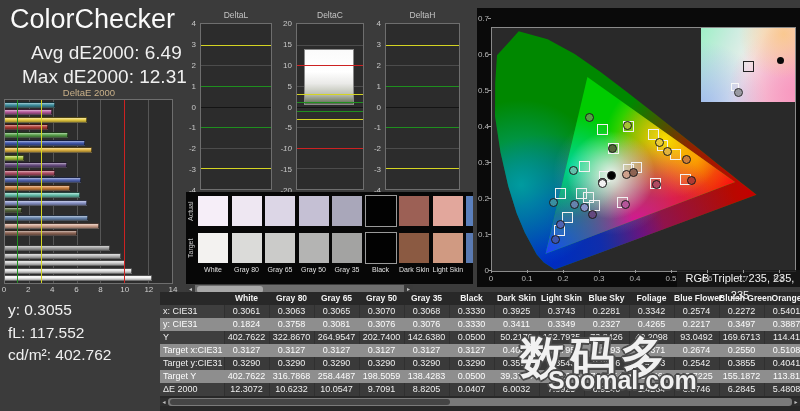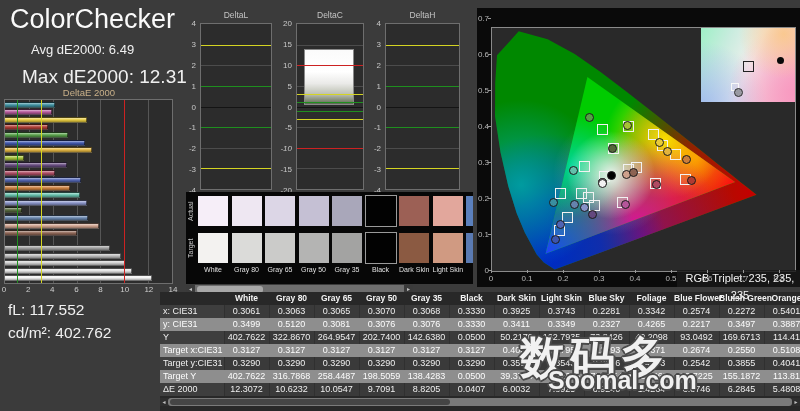--- a/index.html
+++ b/index.html
@@ -1,21 +1,21 @@
 <!DOCTYPE html>
 <html><head>
 <meta charset="utf-8">
 <style>
   html,body{margin:0;padding:0}
   body{width:800px;height:411px;background:#3b3b3b;font-family:"Liberation Sans",sans-serif;
        color:#f0f0f0;overflow:hidden;position:relative}
   .abs{position:absolute}
   
   #page-title{left:10px;top:4px;font-size:27px;color:#fafafa}
-  #avg-line{left:31px;top:42px;font-size:13px}
+  #avg-line{left:31px;top:42px;font-size:19px}
   #max-line{left:22px;top:66px;font-size:19px}
   
   #de-title{left:4px;top:87px;width:170px;text-align:center;font-size:9.5px;color:#c9b089}
   #de-plot{left:4px;top:99px;width:169px;height:185px;background:#2c2c2c;border:1px solid #6e6e6e;
            box-sizing:border-box;overflow:hidden}
   .grid-v{position:absolute;top:0;bottom:0;width:1px;background:#565656;z-index:1}
   .ref-v{position:absolute;top:0;bottom:0;width:1px;z-index:3}
   #de-bars{position:absolute;left:0;top:0;right:0;bottom:0;display:flex;flex-direction:column;
            z-index:2;padding:1px 0;box-sizing:border-box}
   .brow{flex:1;display:flex;align-items:center}
@@ -196,20 +196,21 @@
     <div class="de-xl" style="left: 24.1429px;">2</div>
     <div class="de-xl" style="left: 48.2857px;">4</div>
     <div class="de-xl" style="left: 72.4286px;">6</div>
     <div class="de-xl" style="left: 96.5714px;">8</div>
     <div class="de-xl" style="left: 120.714px;">10</div>
     <div class="de-xl" style="left: 144.857px;">12</div>
     <div class="de-xl" style="left: 169px;">14</div>
   </div>
 
 <div class="abs" id="cr">
+  <div class="v">y: 0.3055</div>
   <div class="v">fL: 117.552</div>
   <div class="v">cd/m²: 402.762</div>
 </div>
 
 <div class="abs vc-title" style="left:200px;width:72px">DeltaL</div>
 <div class="abs vc-labels" id="vl0" style="left:178px;width:20px">
     <div class="vtick" style="top: 0%;">4</div>
     <div class="vtick" style="top: 12.5%;">3</div>
     <div class="vtick" style="top: 25%;">2</div>
     <div class="vtick" style="top: 37.5%;">1</div>
@@ -352,22 +353,22 @@
         <div class="cell">0.3925</div>
         <div class="cell">0.3743</div>
         <div class="cell">0.2281</div>
         <div class="cell">0.3342</div>
         <div class="cell">0.2574</div>
         <div class="cell">0.2272</div>
         <div class="cell">0.5401</div>
       </div>
       <div class="trow stripe">
         <div class="lbl">y: CIE31</div>
-        <div class="cell">0.3499</div>
-        <div class="cell">0.5120</div>
+        <div class="cell">0.1824</div>
+        <div class="cell">0.3758</div>
         <div class="cell">0.3081</div>
         <div class="cell">0.3076</div>
         <div class="cell">0.3076</div>
         <div class="cell">0.3330</div>
         <div class="cell">0.3411</div>
         <div class="cell">0.3349</div>
         <div class="cell">0.2327</div>
         <div class="cell">0.4265</div>
         <div class="cell">0.2217</div>
         <div class="cell">0.3497</div>

